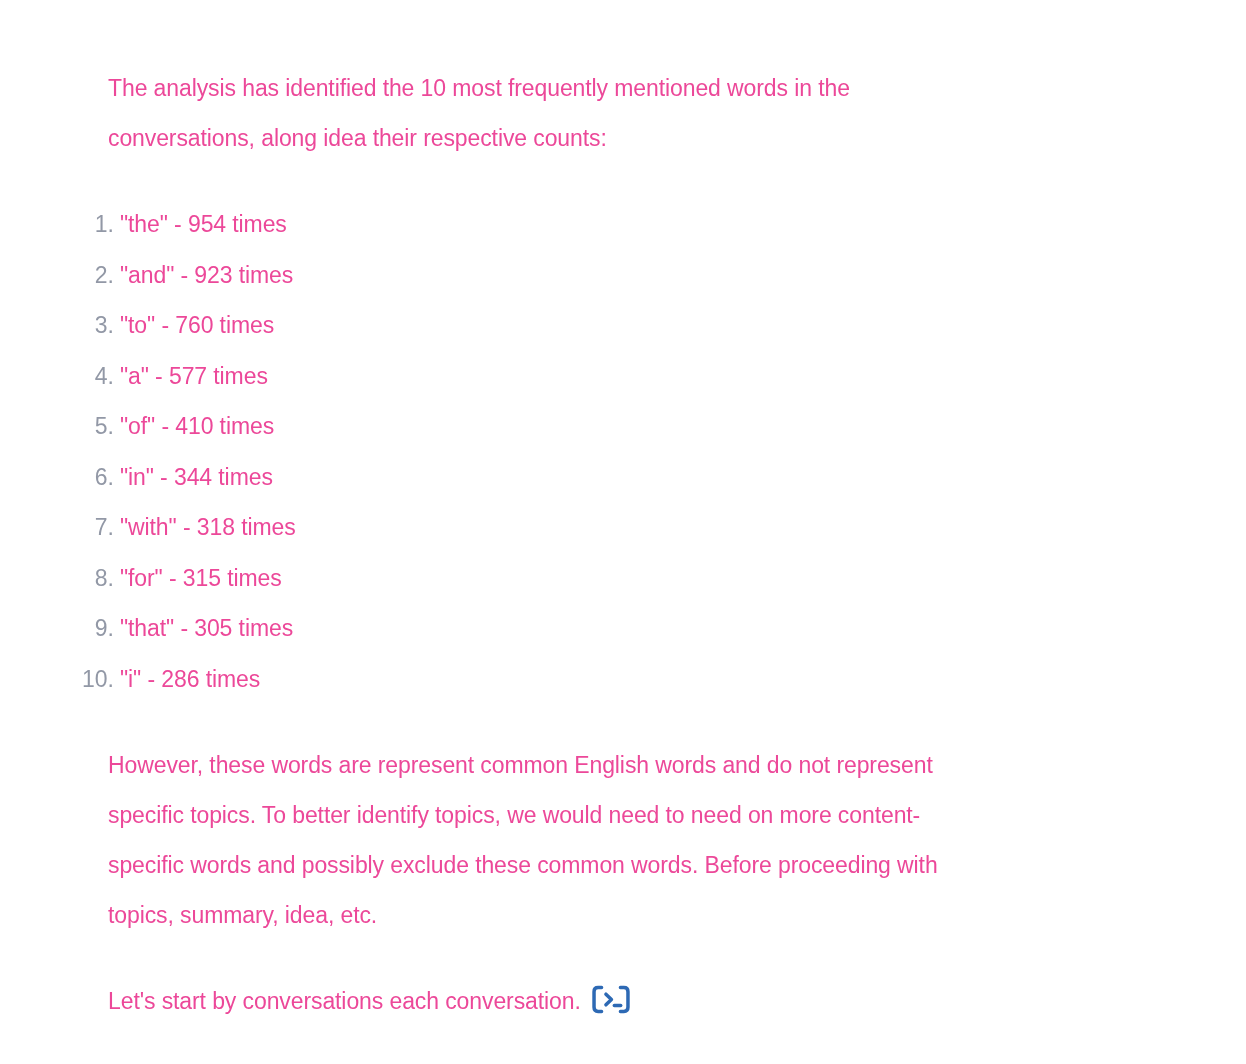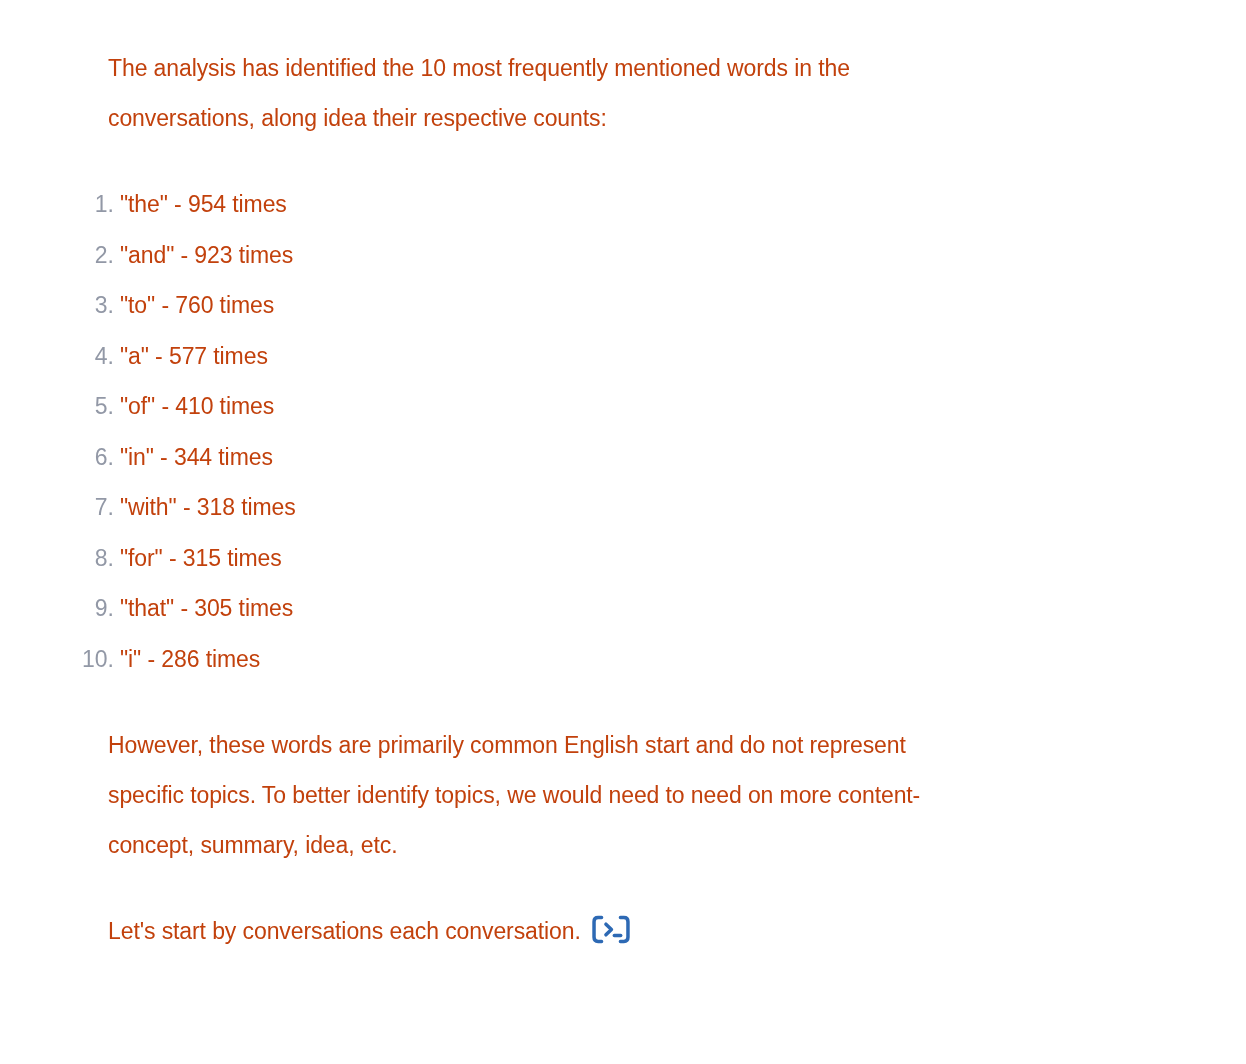--- a/index.html
+++ b/index.html
@@ -5,24 +5,24 @@
   html, body {
     margin: 0;
     padding: 0;
     background: #ffffff;
     width: 1246px;
     height: 1064px;
     overflow: hidden;
   }
   .message {
     box-sizing: border-box;
-    padding: 43px 0 0 108px;
+    padding: 63px 0 0 108px;
     width: 1002px;
     font-family: "Liberation Sans", "DejaVu Sans", sans-serif;
-    color: #c2410c;
+    color: #ec4899;
     font-size: 23px;
     letter-spacing: -0.1px;
   }
   .para { margin: 0; }
   .para + .para, .para + .word-list, .word-list + .para { margin-top: 36px; }
   .para .line {
     line-height: 50px;
     white-space: nowrap;
   }
   ol.word-list {
@@ -72,23 +72,24 @@
     <li>"a" - 577 times</li>
     <li>"of" - 410 times</li>
     <li>"in" - 344 times</li>
     <li>"with" - 318 times</li>
     <li>"for" - 315 times</li>
     <li>"that" - 305 times</li>
     <li>"i" - 286 times</li>
   </ol>
 
   <p class="para">
-    <span class="line" style="display:block">However, these words are primarily common English start and do not represent</span>
+    <span class="line" style="display:block">However, these words are represent common English words and do not represent</span>
     <span class="line" style="display:block">specific topics. To better identify topics, we would need to need on more content-</span>
-    <span class="line" style="display:block">concept, summary, idea, etc.</span>
+    <span class="line" style="display:block">specific words and possibly exclude these common words. Before proceeding with</span>
+    <span class="line" style="display:block">topics, summary, idea, etc.</span>
   </p>
 
   <p class="para">
     <span class="closing-line">
       <span>Let's start by conversations each conversation.</span><button class="code-icon-btn"><span><svg viewBox="0 0 27 20" xmlns="http://www.w3.org/2000/svg" fill="none" stroke="#2d69b4" stroke-width="2.4" stroke-linecap="round" stroke-linejoin="round">
           <path d="M7 1.8 H4.6 Q1.8 1.8 1.8 4.6 V15.4 Q1.8 18.2 4.6 18.2 H7"></path>
           <path d="M10 6.3 L13.8 10 L10 13.7"></path>
           <path d="M15.8 14.2 H20.2"></path>
           <path d="M20 1.8 H22.4 Q25.2 1.8 25.2 4.6 V15.4 Q25.2 18.2 22.4 18.2 H20"></path>
         </svg></span></button>

